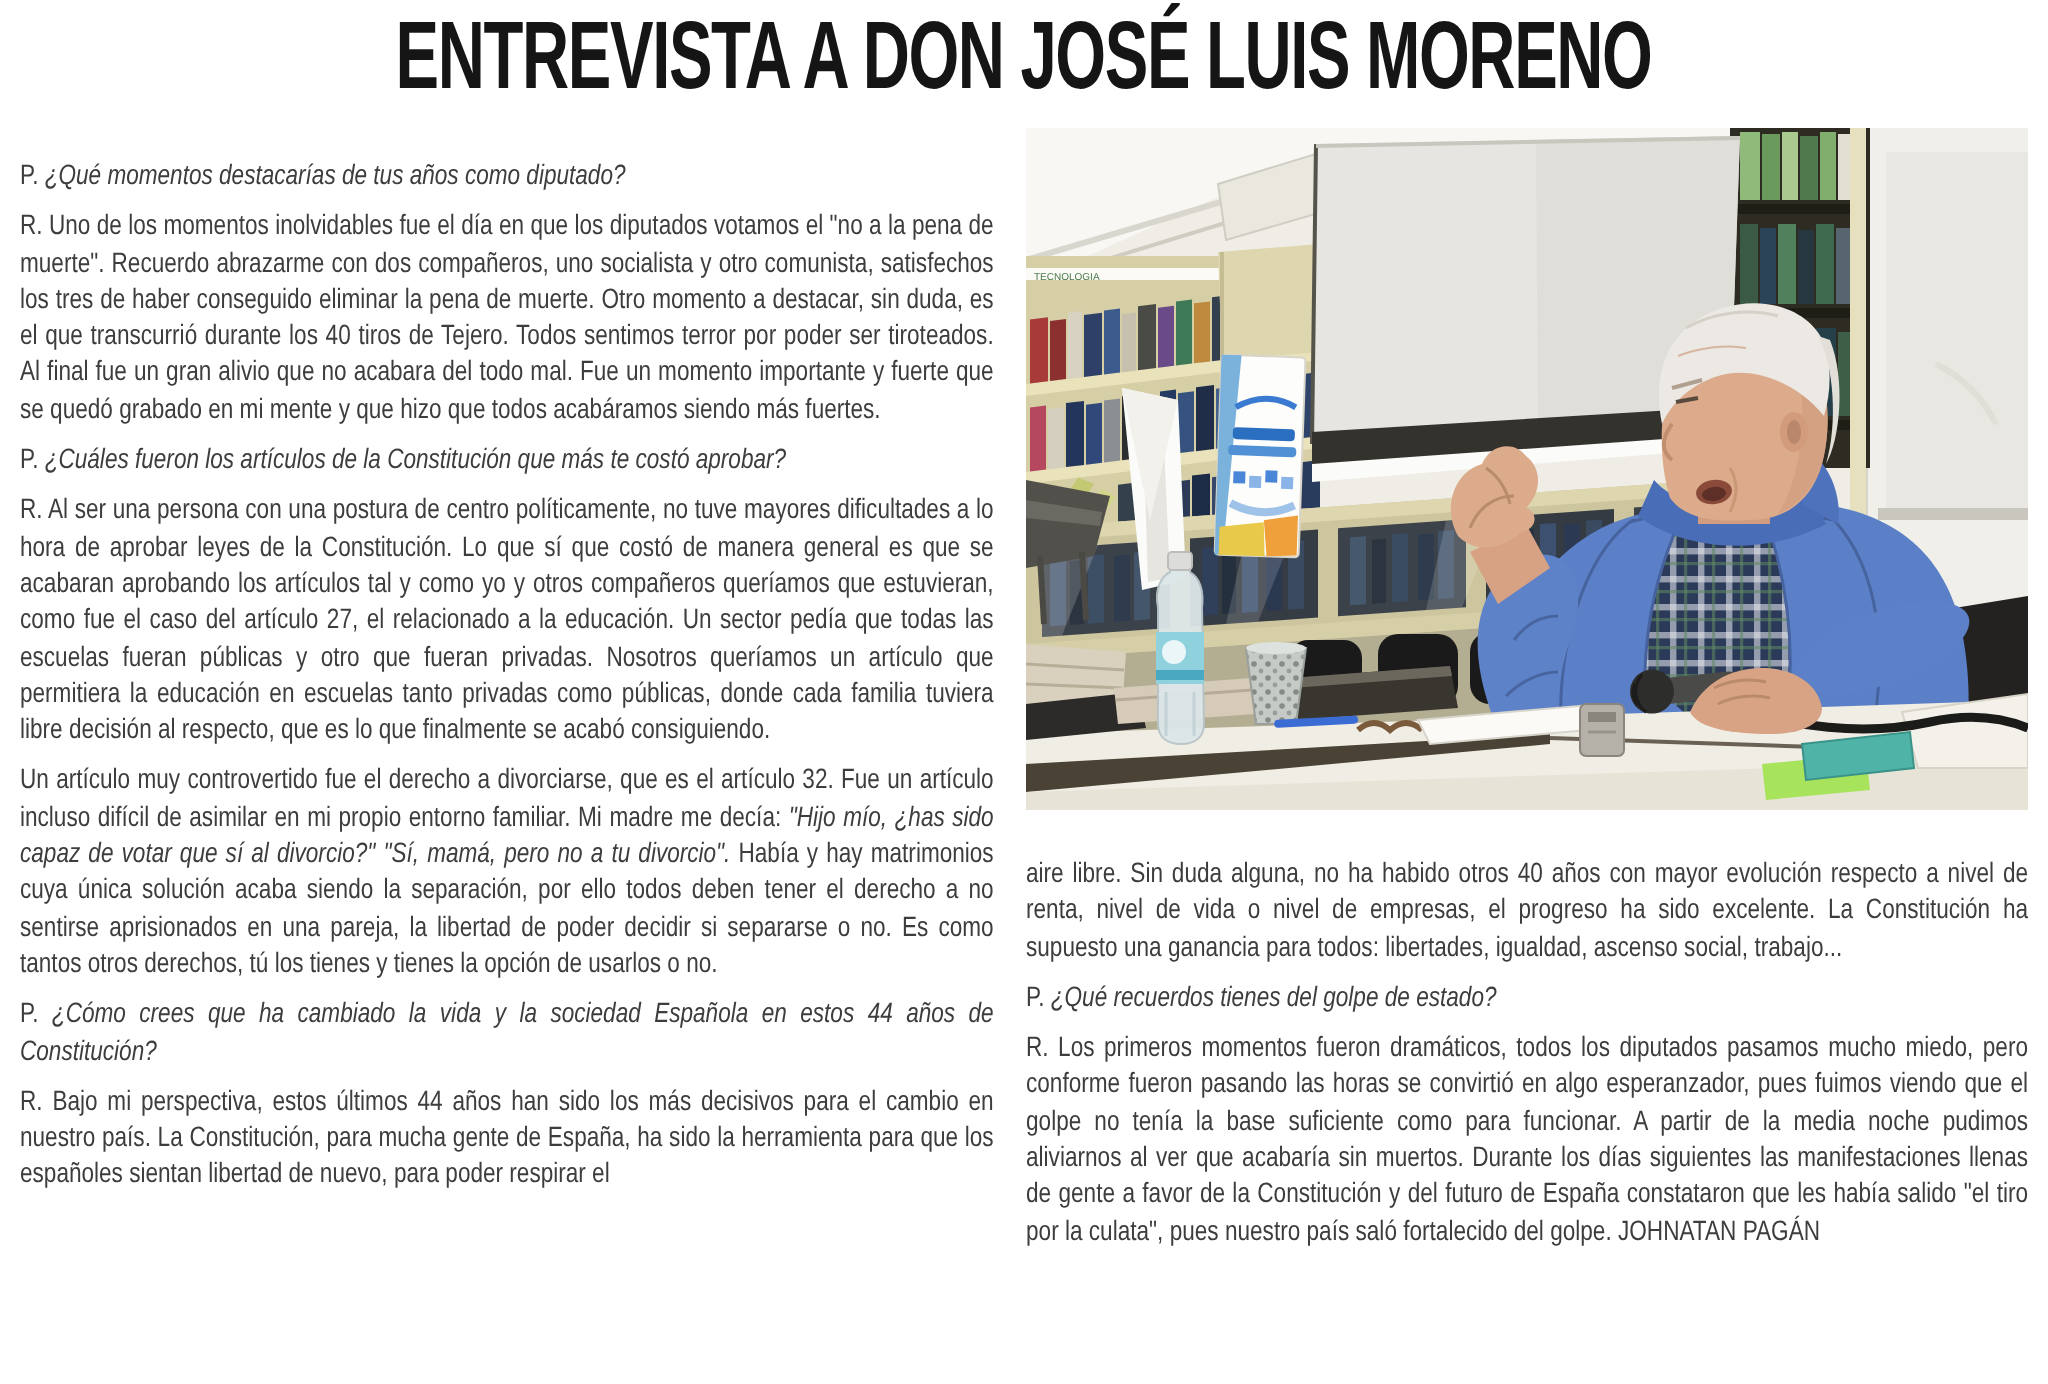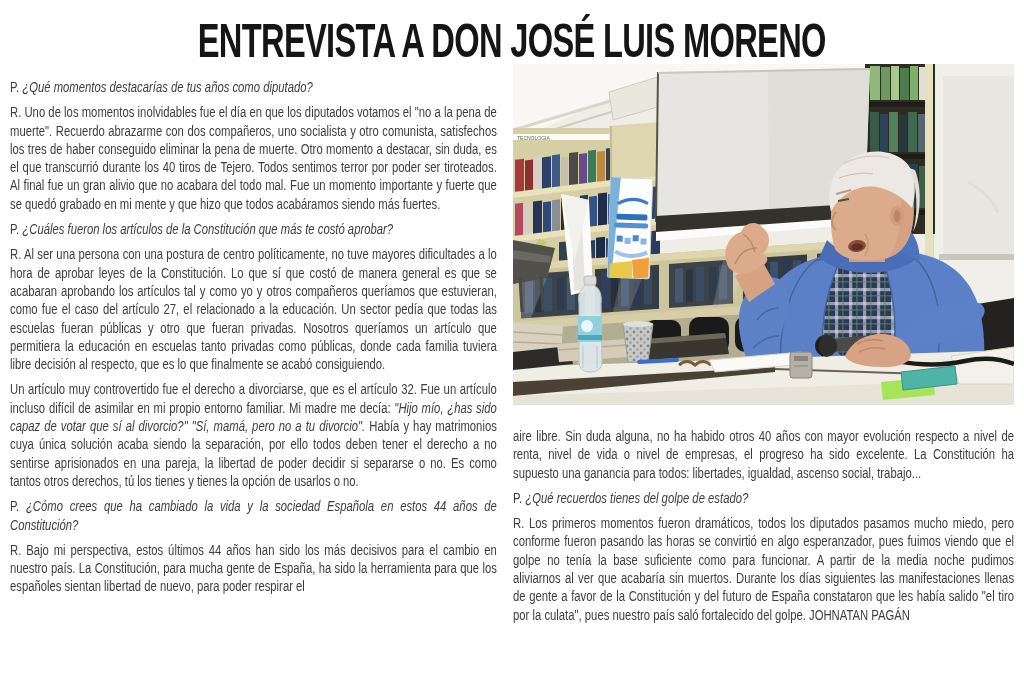--- a/index.html
+++ b/index.html
@@ -6,21 +6,21 @@
   .page{
     position:relative;
     width:1024px;height:692px;
     overflow:hidden;
     background:#ffffff;
     font-family:"Liberation Sans",sans-serif;
     color:#3d3d3d;
   }
   .title{
     position:absolute;top:2px;left:0;right:0;
-    margin:12px;text-align:center;
+    margin:0;text-align:center;
     font-size:48px;font-weight:700;color:#151515;
     letter-spacing:-1px;white-space:nowrap;
     line-height:54px;
   }
   .title-inner{display:inline-block;transform:scaleX(0.68);transform-origin:center;}
   .col{
     position:absolute;
     font-size:14px;line-height:18.3px;
     transform-origin:0 0;
   }

